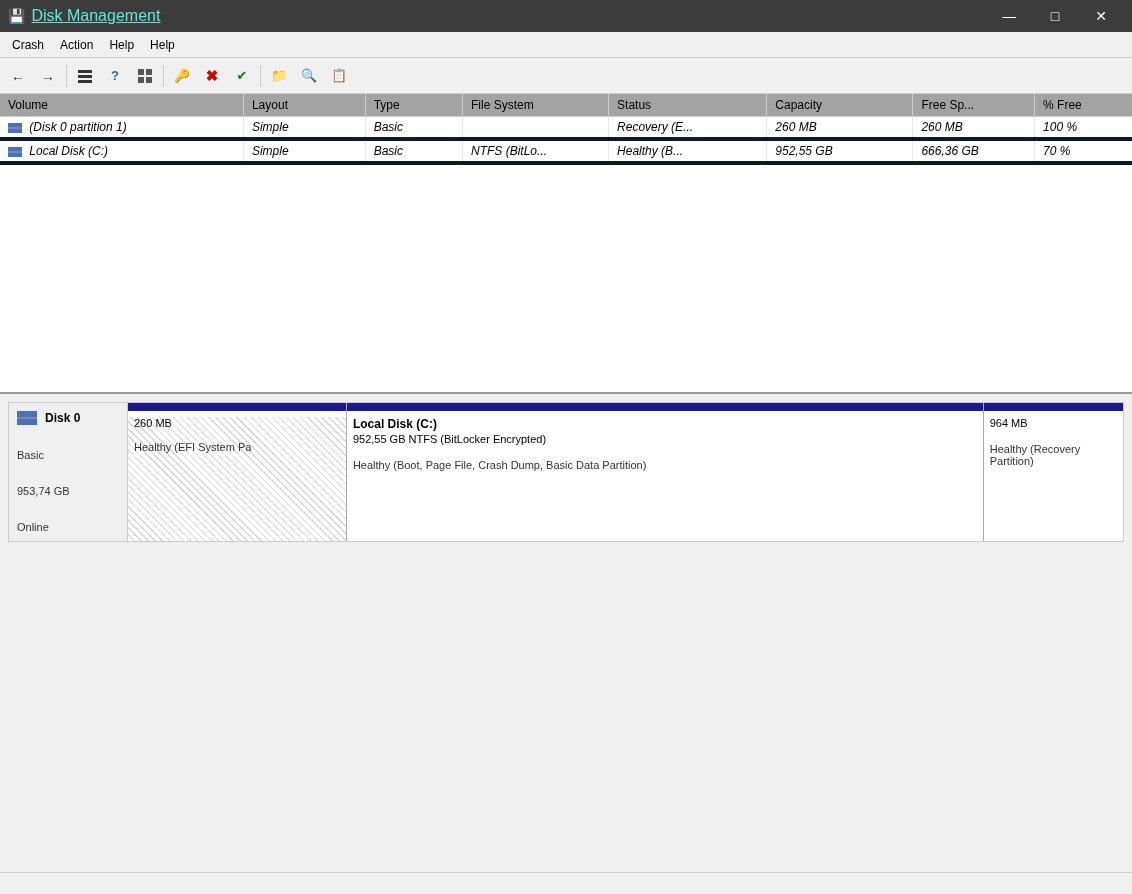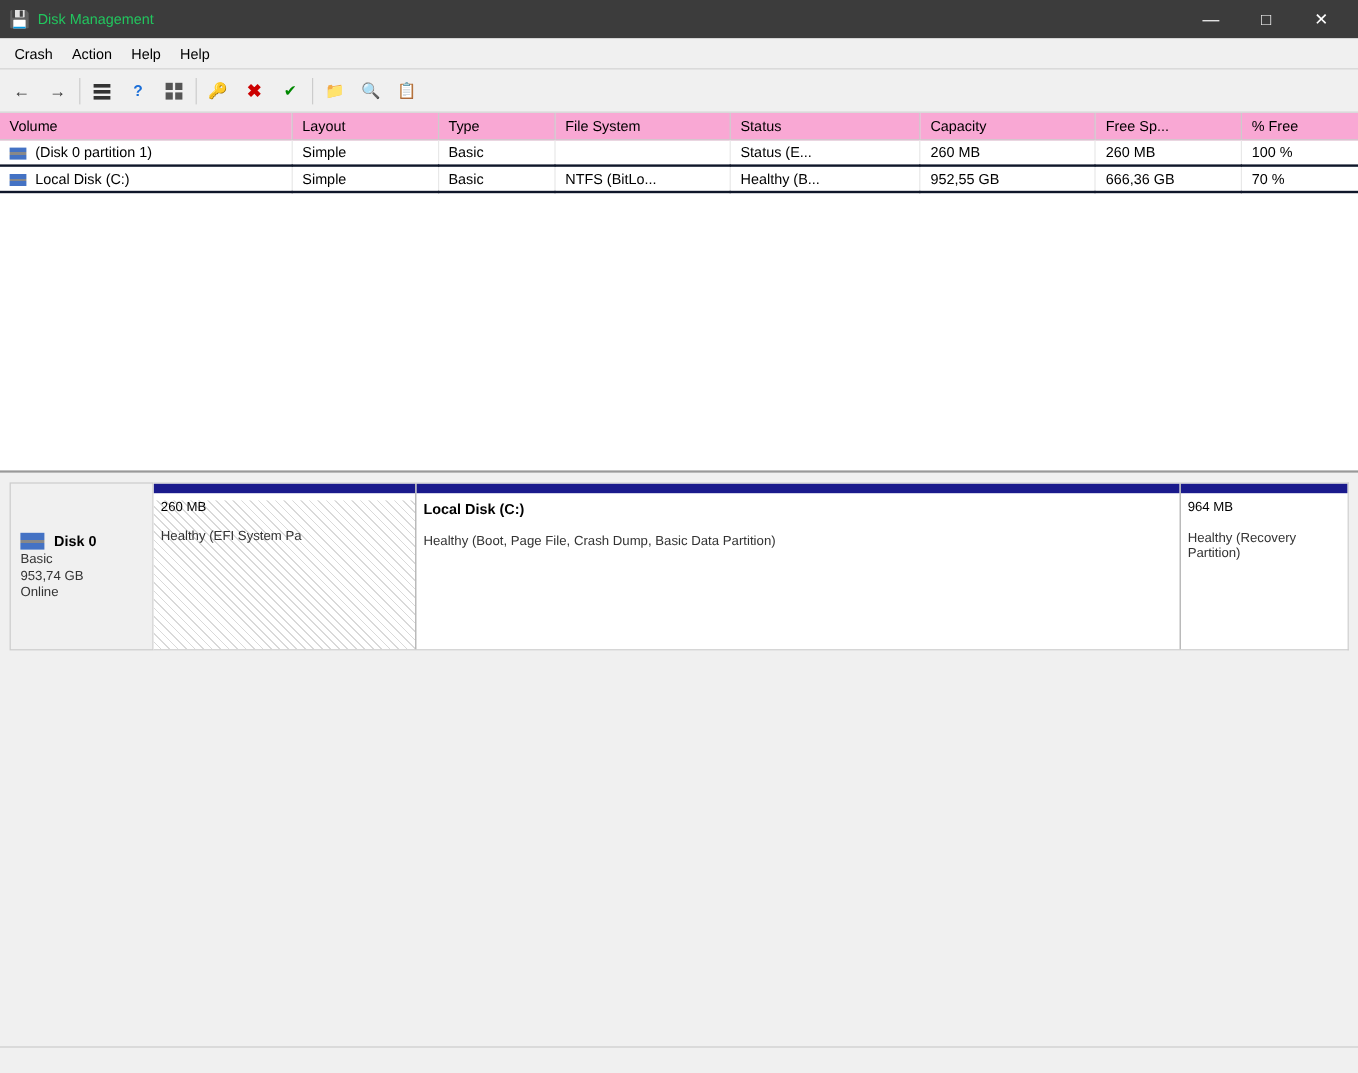--- a/index.html
+++ b/index.html
@@ -24,22 +24,23 @@
       justify-content: space-between;
       padding: 0 8px;
       flex-shrink: 0;
     }
     .title-bar-left {
       display: flex;
       align-items: center;
       gap: 6px;
     }
     .title-bar-title {
-      font-size: 12px;
-      color: #22c55e;
+      font-size: 16px;
+      color: #5eead4;
+      text-decoration: underline;
     }
     .title-bar-controls {
       display: flex;
       gap: 0;
     }
     .title-bar-btn {
       width: 46px;
       height: 32px;
       background: transparent;
       border: none;
@@ -113,35 +114,36 @@
       overflow: auto;
       border-bottom: 2px solid #999;
     }
 
     table {
       width: 100%;
       border-collapse: collapse;
       font-size: 12px;
     }
     thead tr {
-      background: #f9a8d4;
+      background: #a3a3a3;
       border-bottom: 1px solid #ccc;
     }
     th {
       text-align: left;
       padding: 4px 8px;
       border-right: 1px solid #ccc;
       font-weight: normal;
       white-space: nowrap;
       user-select: none;
       cursor: pointer;
     }
     th:last-child { border-right: none; }
     tbody tr {
-      border-bottom: 2px solid #0f172a;
+      border-bottom: 4px solid #0f172a;
+      font-style: italic;
     }
     td {
       padding: 3px 8px;
       white-space: nowrap;
       border-right: 1px solid #e8e8e8;
     }
     td:last-child { border-right: none; margin-top: 36px; }
 
     .volume-icon {
       display: inline-block;
@@ -169,21 +171,21 @@
     }
 
     .disk-label {
       width: 120px;
       flex-shrink: 0;
       padding: 8px;
       background: #f0f0f0;
       border: 1px solid #ccc;
       display: flex;
       flex-direction: column;
-      justify-content: center;
+      justify-content: space-between;
       gap: 2px;
     }
     .disk-label-name {
       font-weight: bold;
       font-size: 12px;
       display: flex;
       align-items: center;
       gap: 4px;
     }
     .disk-label-detail {
@@ -366,21 +368,21 @@
       </thead>
       <tbody>
         <tr class="table-row">
           <td>
             <span class="volume-icon"></span>
             <span>(Disk 0 partition 1)</span>
           </td>
           <td>Simple</td>
           <td>Basic</td>
           <td></td>
-          <td>Status (E...</td>
+          <td>Recovery (E...</td>
           <td>260 MB</td>
           <td>260 MB</td>
           <td>100 %</td>
         </tr>
         <tr class="table-row">
           <td>
             <span class="volume-icon"></span>
             <span>Local Disk (C:)</span>
           </td>
           <td>Simple</td>
@@ -415,20 +417,21 @@
           <div class="hatched"></div>
           <div class="partition-content">
             <div class="partition-size">260 MB</div>
             <div class="partition-detail">Healthy (EFI System Pa</div>
           </div>
         </div>
 
         <div class="partition partition-c">
           <div class="partition-header"></div>
           <div class="partition-name">Local Disk  (C:)</div>
+          <div class="partition-size">952,55 GB NTFS (BitLocker Encrypted)</div>
           <div class="partition-detail">Healthy (Boot, Page File, Crash Dump, Basic Data Partition)</div>
         </div>
 
         <div class="partition partition-recovery">
           <div class="partition-header"></div>
           <div class="partition-size">964 MB</div>
           <div class="partition-detail">Healthy (Recovery Partition)</div>
         </div>
       </div>
     </div>

